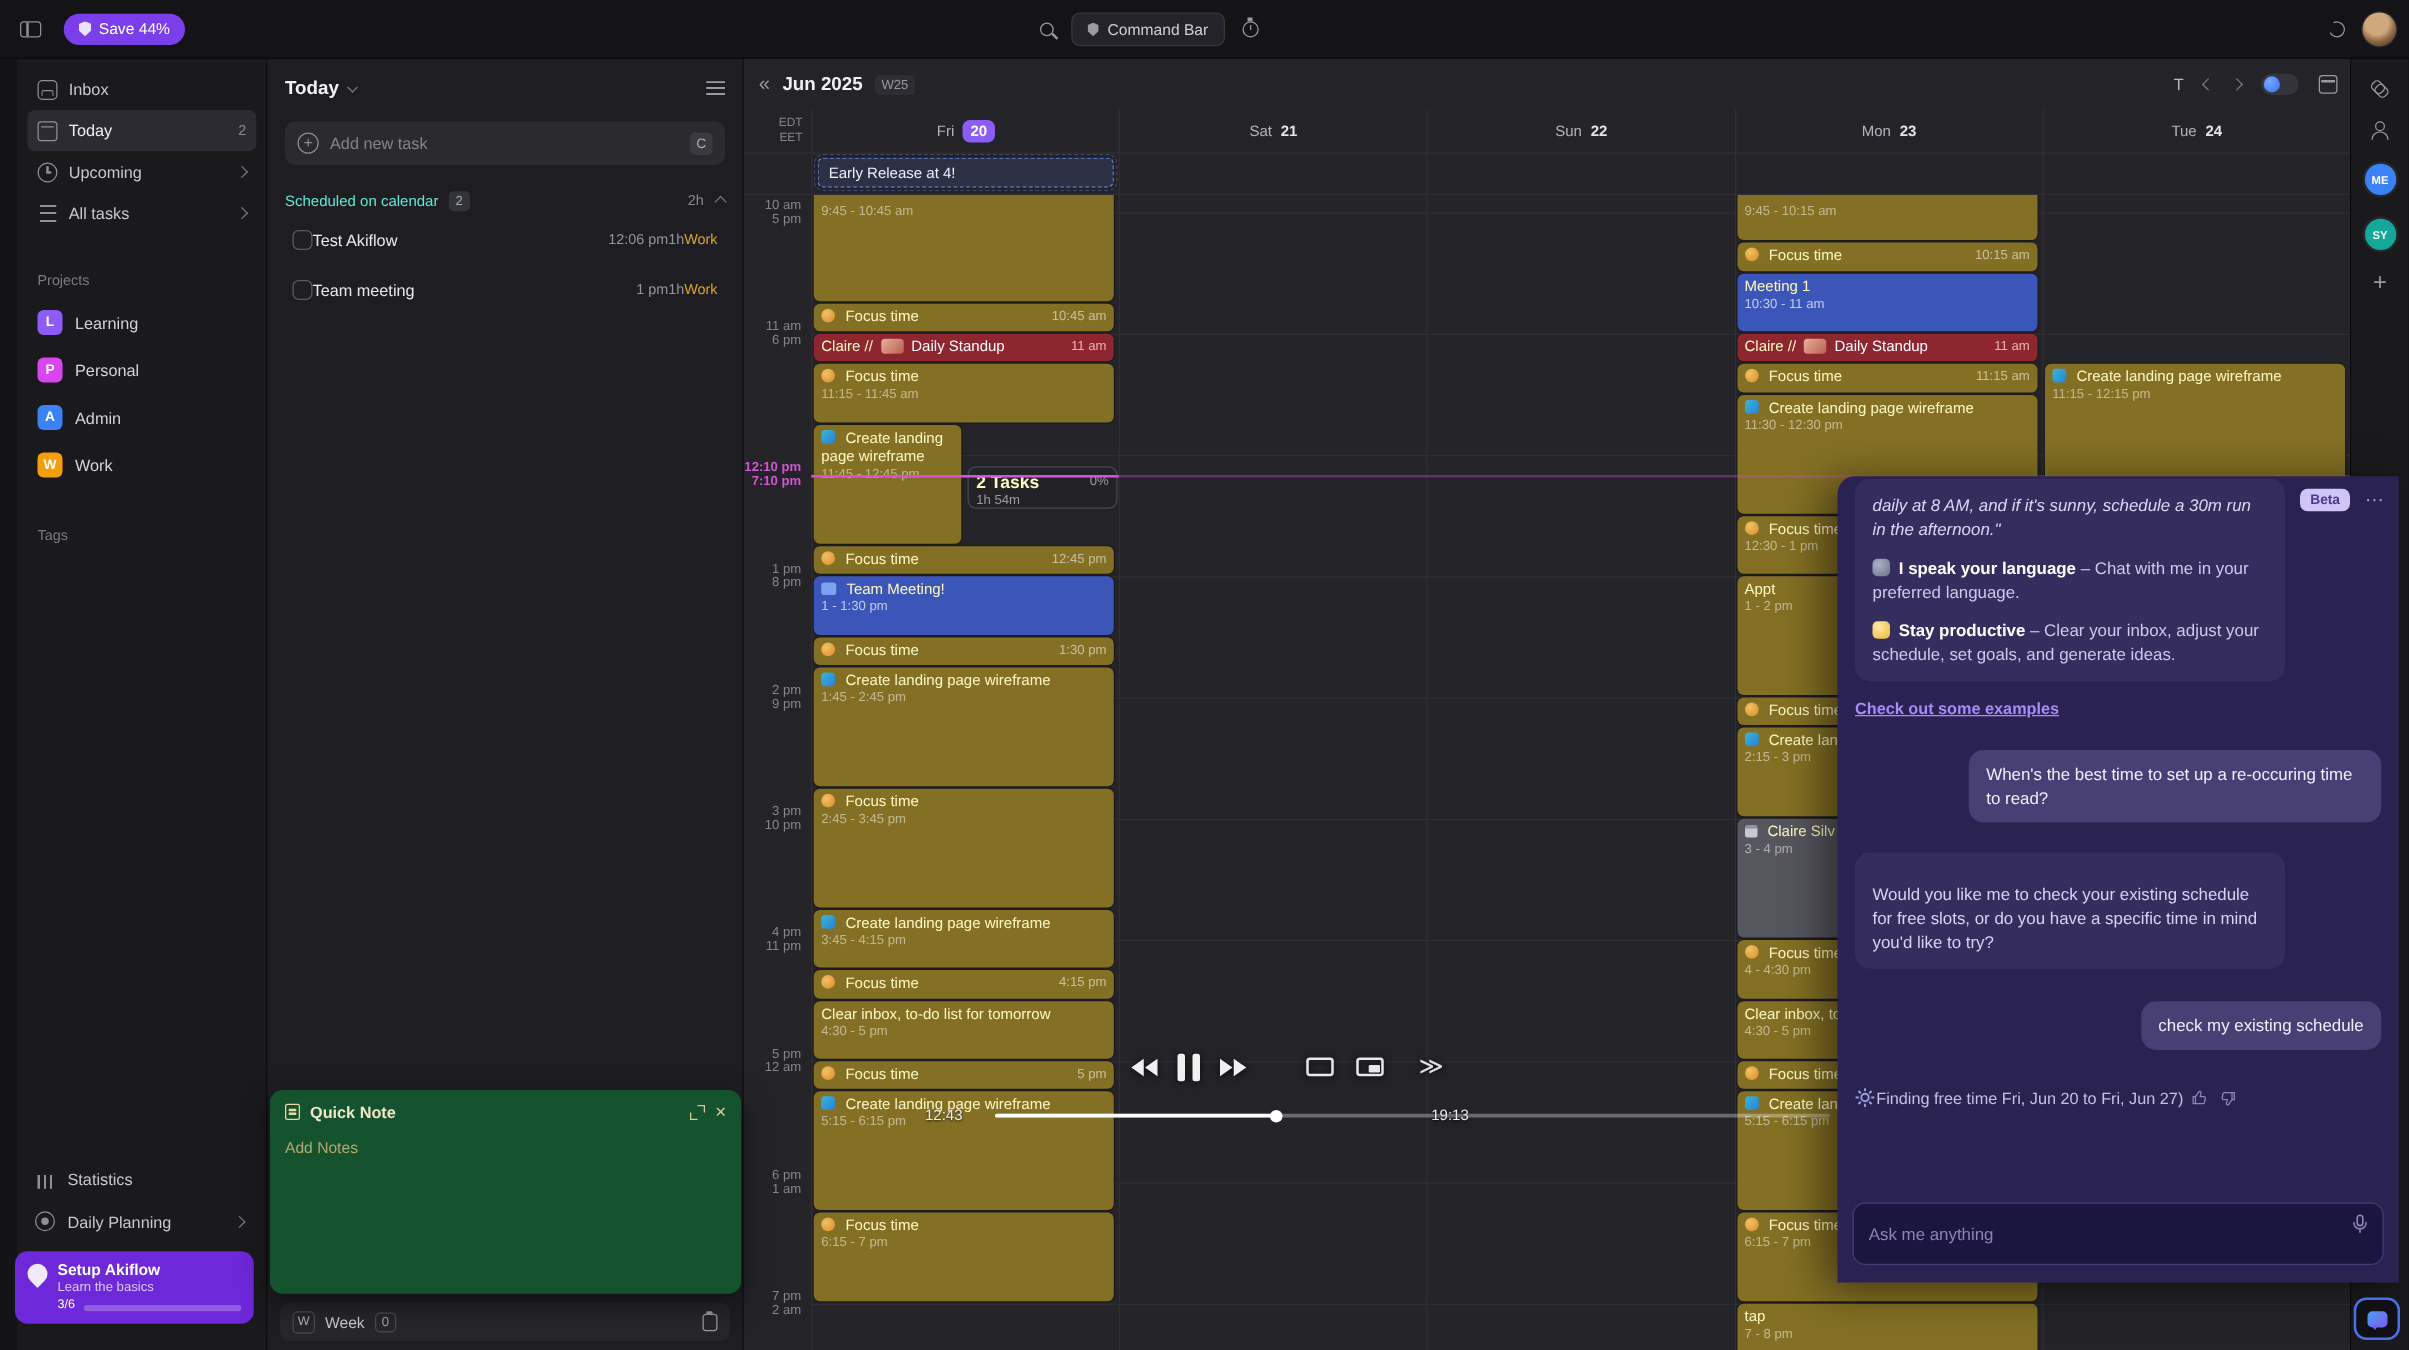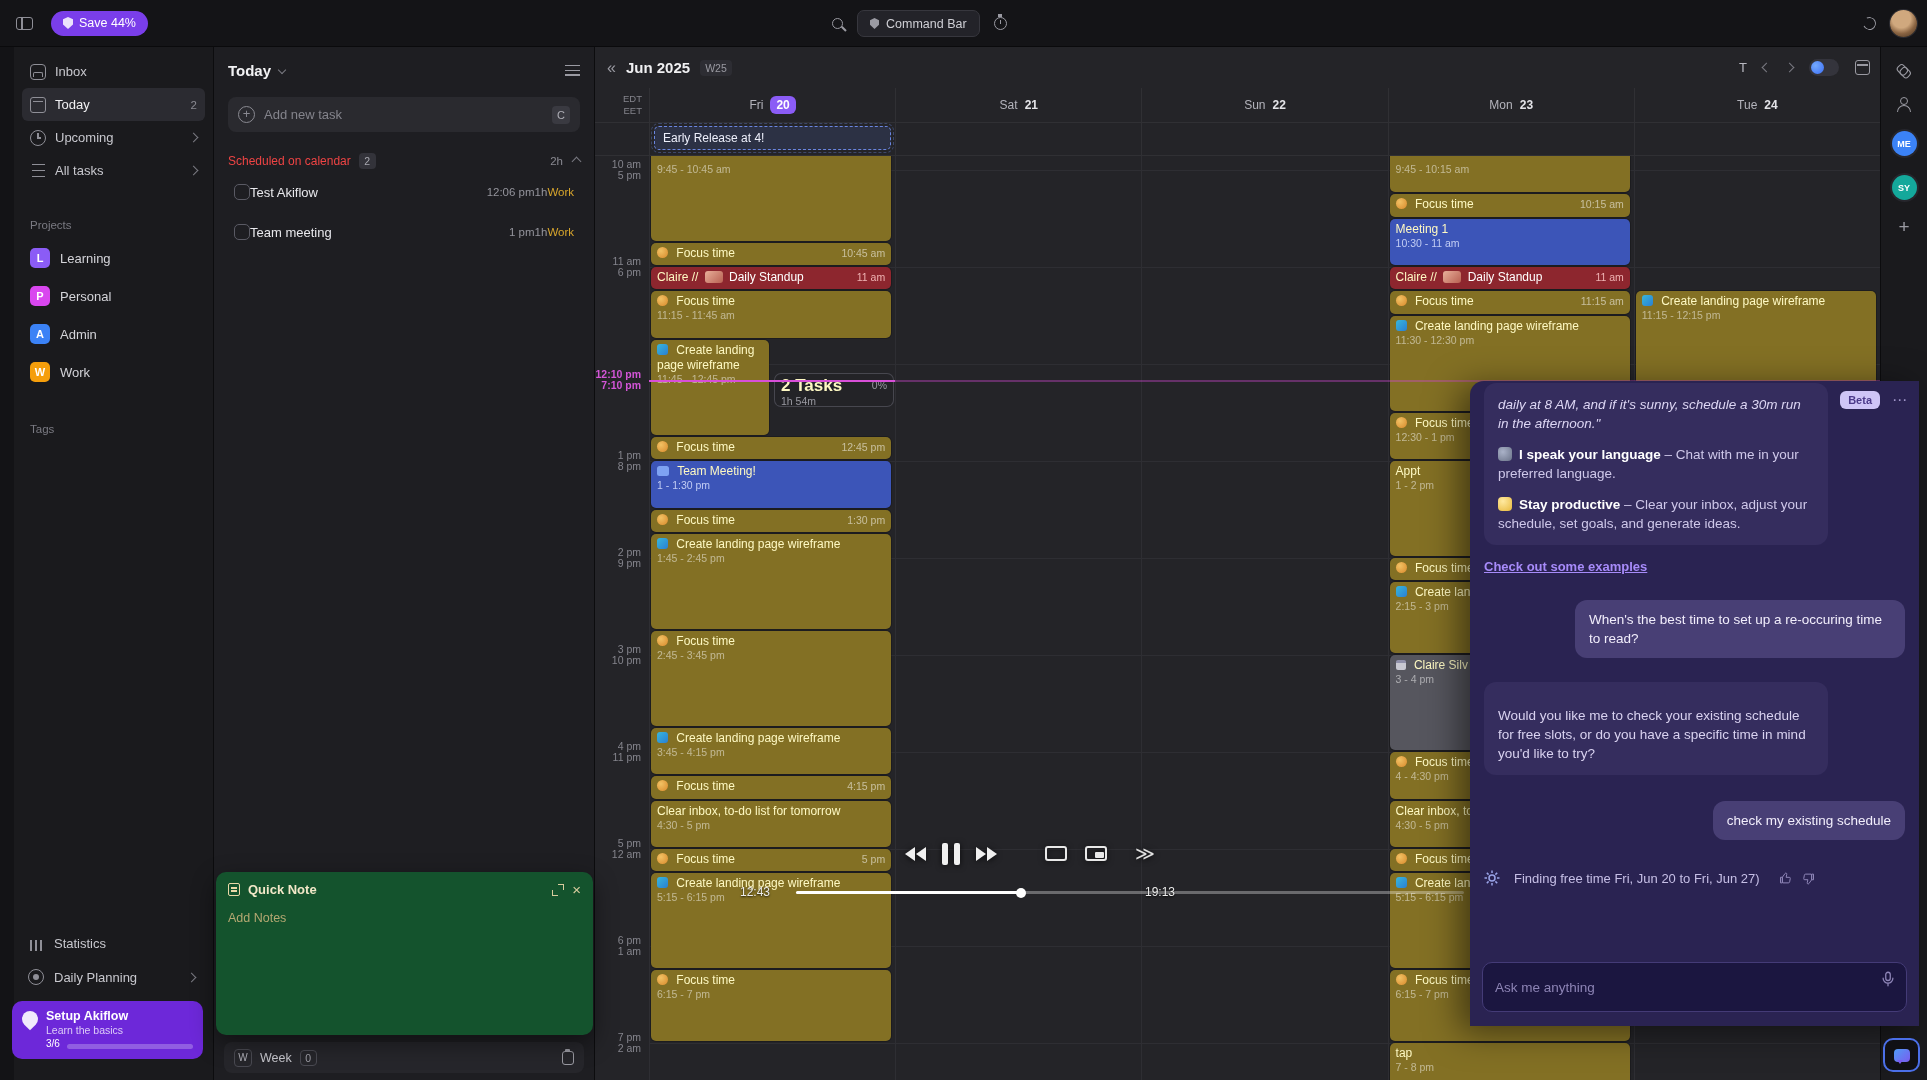--- a/index.html
+++ b/index.html
@@ -69,21 +69,21 @@
 .tp-head{display:flex;align-items:center;height:30px}
 .tp-title{font-size:15px;font-weight:bold;color:#f2f2f4}
 .tp-head .chv{margin-left:8px;width:6px;height:6px}
 .i-lines{margin-left:auto;width:15px;height:11px;background:linear-gradient(#9a9aa2 0 1.5px,transparent 1.5px 4.6px,#9a9aa2 4.6px 6.1px,transparent 6.1px 9.2px,#9a9aa2 9.2px 10.7px,transparent 0);cursor:pointer}
 .addtask{margin-top:12px;height:35px;background:#2a2a2f;border-radius:8px;display:flex;align-items:center;gap:9px;padding:0 10px}
 .i-plus{width:17px;height:17px;border:1.5px solid #8a8a92;border-radius:50%;color:#8a8a92;font-size:13px;line-height:14px;text-align:center;flex:none}
 .addtask input{flex:1;background:transparent;border:none;outline:none;color:#e4e4e8;font-size:13px;font-family:inherit}
 .addtask input::placeholder{color:#84848c}
 .key-badge{width:18px;height:18px;background:#3a3a41;border-radius:4px;color:#aeaeb6;font-size:11px;display:flex;align-items:center;justify-content:center}
 .sec-head{margin-top:18px;display:flex;align-items:center;gap:8px;height:22px;cursor:pointer}
-.sec-title{font-size:12px;color:#ef4444}
+.sec-title{font-size:12px;color:#5eead4}
 .sec-count{min-width:17px;height:16px;background:#33333a;border-radius:4px;color:#a8a8b0;font-size:10.5px;display:flex;align-items:center;justify-content:center;padding:0 4px}
 .sec-right{margin-left:auto;display:flex;align-items:center;gap:10px;font-size:11.5px;color:#8a8a92}
 .task-row{display:flex;align-items:center;height:40px;border-radius:8px;padding:0 6px;cursor:pointer}
 .task-check{width:16px;height:16px;border:1.5px solid #5a5a64;border-radius:5px;flex:none}
 .task-title{flex:1;font-size:13px;color:#e8e8ec;white-space:nowrap;overflow:hidden}
 .task-time,.task-dur{font-size:11.5px;color:#94949c}
 .task-label{font-size:11.5px;color:#d9a62c}
 .week-bar{position:absolute;left:10px;right:10px;bottom:7px;height:31px;background:#26262b;border-radius:8px;display:flex;align-items:center;gap:8px;padding:0 10px}
 .wbadge{width:18px;height:18px;border:1.5px solid #4a4a52;border-radius:4px;color:#b0b0b8;font-size:10px;display:flex;align-items:center;justify-content:center}
 .week-label{font-size:12.5px;color:#c8c8ce}
@@ -147,21 +147,21 @@
 .blue .ev-sub{color:#c2cdf4}.red .ev-rt{color:#efb3b3}
 .clip-top .ev-sub{margin-top:14px}
 .ev-ic{display:none}
 .ic-focus .ev-ic{display:inline-block;width:11px;height:11px;border-radius:6px;background:radial-gradient(circle at 35% 35%,#f2c264,#d8892b);vertical-align:-1px;margin-right:5px}
 .ic-wf .ev-ic{display:inline-block;width:11px;height:11px;border-radius:3px;background:linear-gradient(135deg,#38b7da,#2a7fd4);vertical-align:-1px;margin-right:5px}
 .ic-video .ev-ic{display:inline-block;width:12px;height:10px;border-radius:2.5px;background:#7ea2f2;vertical-align:-1px;margin-right:5px}
 .ic-cal .ev-ic{display:inline-block;width:10px;height:10px;border-radius:2px;background:#c8c8d2;border-top:3px solid #9090aa;vertical-align:-1px;margin-right:5px}
 .ev-img{display:none}
 .has-img .ev-img{display:inline-block;width:18px;height:12px;border-radius:3px;background:linear-gradient(135deg,#e8b09a,#b86052);vertical-align:-2px;margin:0 3px}
 .ev.taskbox{background:#232327;box-shadow:0 0 0 1px #47474f;border-radius:6px;z-index:2;padding-top:4px}
-.taskbox .ev-t{font-size:17px;font-weight:bold}
+.taskbox .ev-t{font-size:14px;font-weight:bold}
 .taskbox .ev-rt{color:#9a9aa2}
 .taskbox .ev-sub{color:#9a9aa2}
 
 
 .rail{position:absolute;top:47px;right:0;width:47px;bottom:0;background:#1a1a1d;border-left:1px solid #0c0c0e;z-index:4;
   display:flex;flex-direction:column;align-items:center;padding-top:16px;gap:19px}
 .i-link{width:15px;height:15px;position:relative;transform:rotate(45deg);cursor:pointer}
 .i-link::before{content:"";position:absolute;left:0;top:4px;width:9px;height:7px;border:1.6px solid #9a9aa2;border-radius:3.5px}
 .i-link::after{content:"";position:absolute;right:0;top:4px;width:9px;height:7px;border:1.6px solid #9a9aa2;border-radius:3.5px}
 .i-people{position:relative;width:16px;height:15px;cursor:pointer}
@@ -206,21 +206,21 @@
 .cp{margin-top:12px}
 .cp b{color:#fff}
 .cp span.rest{color:#cfc8ea}
 .cemo{display:inline-block;width:14px;height:14px;border-radius:4px;vertical-align:-2px;margin-right:7px}
 .emo1{background:radial-gradient(circle at 35% 35%,#aab2c8,#6a7288)}
 .emo2{background:radial-gradient(circle at 35% 30%,#ffe9a0,#e8b93c)}
 .chat-link{margin-top:14px;color:#a78bfa;font-size:13px;font-weight:bold;text-decoration:underline;cursor:pointer}
 .bub.user{background:#483f75;color:#f2eefc;padding:10px 14px;max-width:330px;align-self:flex-end;margin-top:26px}
 .bub.asst.reply{margin-top:24px}
 .mt{margin-top:12px}
-.chat-status{margin-top:30px;display:flex;align-items:center;gap:14px;color:#c6bfe6;font-size:13px}
+.chat-status{margin-top:30px;display:flex;align-items:center;gap:1px;color:#c6bfe6;font-size:13px}
 .chat-status svg{flex:none}
 .thumbs{display:flex;gap:8px;color:#8f86b8;margin-left:4px}
 .thumbs svg{cursor:pointer}
 .chat-input-wrap{position:absolute;left:12px;right:12px;bottom:14px;height:50px}
 .chat-input{width:100%;height:100%;background:#1b1640;border:1px solid #443b77;border-radius:10px;padding:0 38px 0 12px;
   color:#e6e0fa;font-size:13.5px;font-family:inherit;outline:none}
 .chat-input::placeholder{color:#8d84b5}
 .i-mic{position:absolute;right:10px;top:8px;color:#8f86b8;cursor:pointer}
 
 

